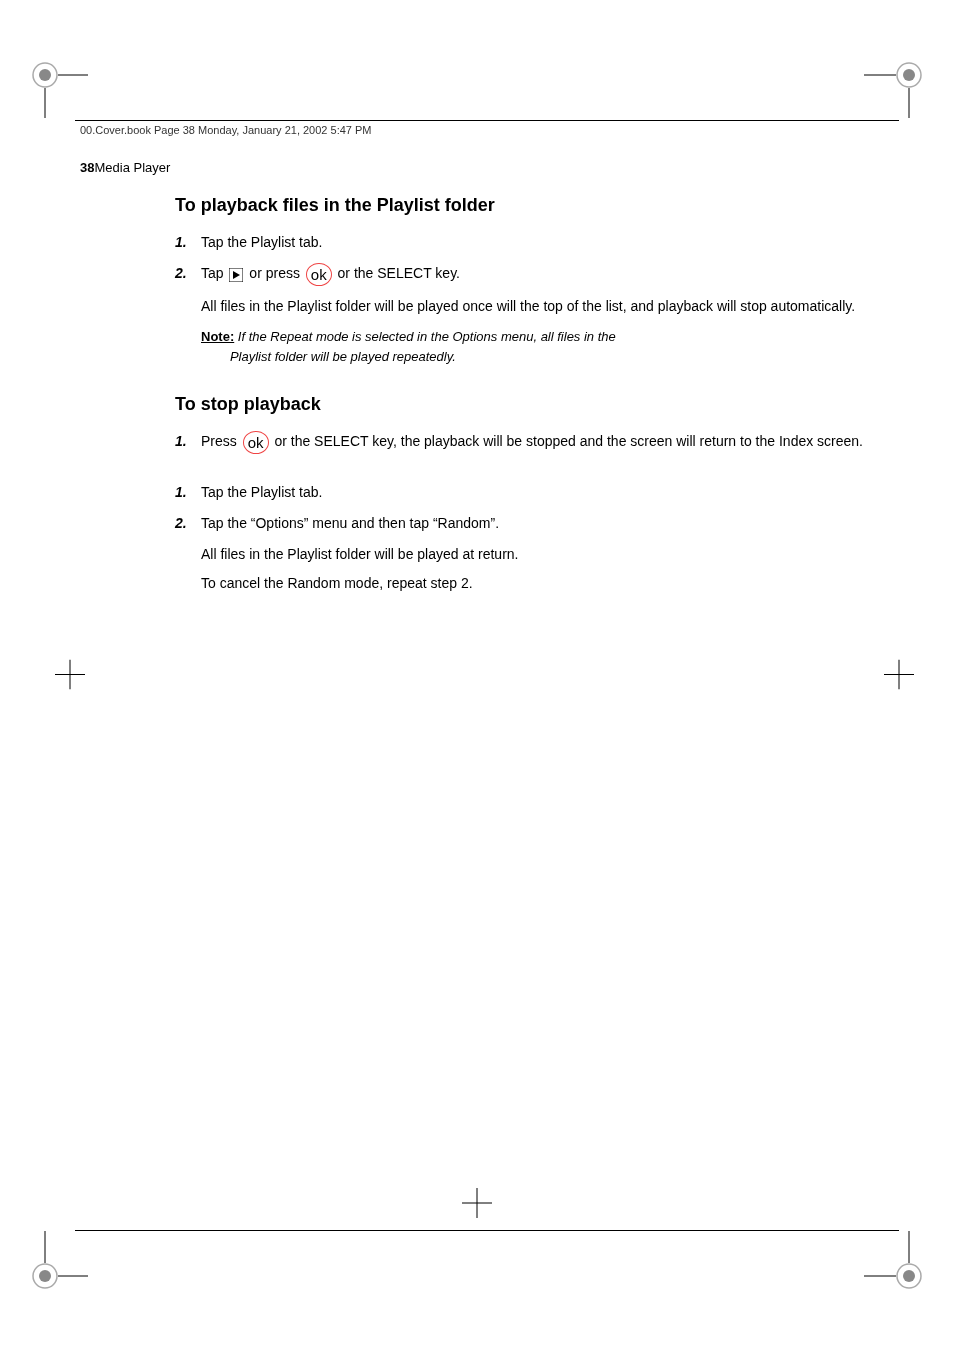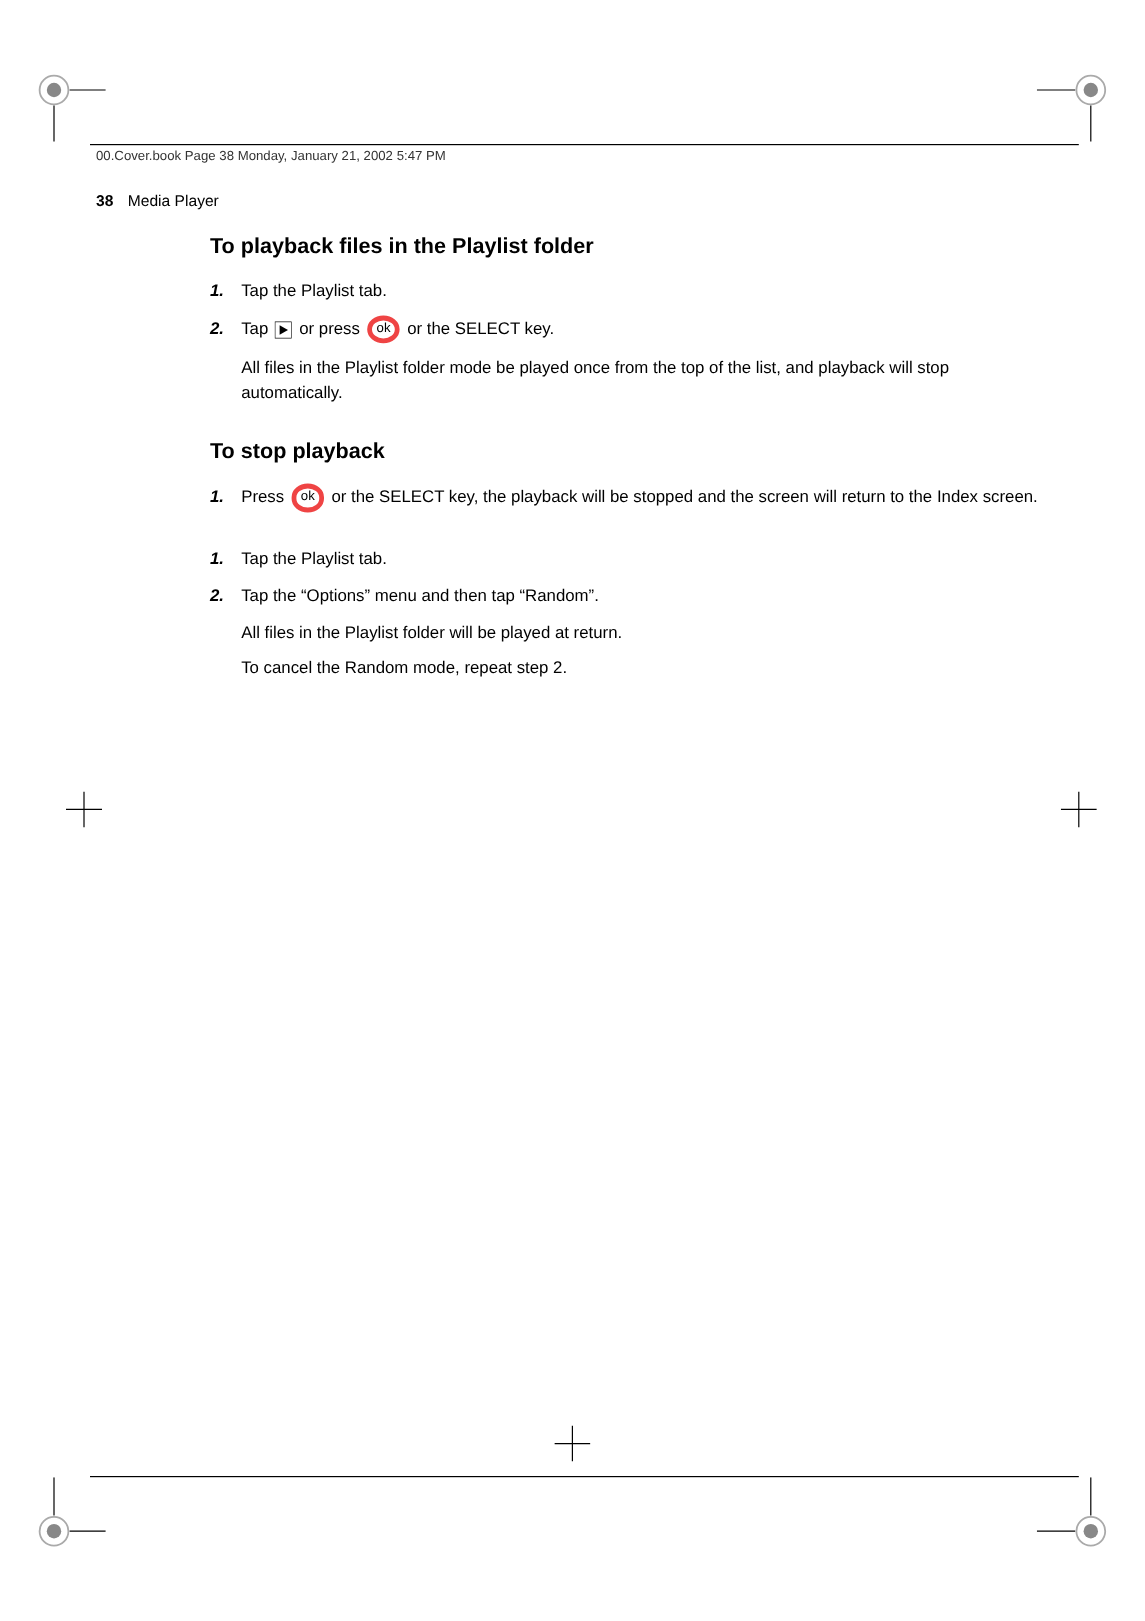--- a/index.html
+++ b/index.html
@@ -47,21 +47,21 @@
       color: #333;
     }
 
     
     .page-header {
       position: absolute;
       top: 160px;
       left: 80px;
       display: flex;
       align-items: flex-start;
-      gap: 12px;
+      gap: 0;
     }
 
     .page-number {
       font-size: 13px;
       font-weight: bold;
     }
 
     .section-title {
       font-size: 13px;
     }
@@ -102,24 +102,24 @@
       font-style: italic;
       min-width: 18px;
     }
 
     .step-content {
       flex: 1;
     }
 
     .icon-ok {
       display: inline-block;
-      border: 4px solid #ef4444;
+      border: 1px solid #ef4444;
       border-radius: 50%;
       padding: 0 4px;
-      font-size: 11px;
+      font-size: 15px;
       line-height: 1.4;
       vertical-align: middle;
       margin: 0 2px;
     }
 
     .icon-stop {
       display: inline-block;
       width: 11px;
       height: 11px;
       border: 1px solid #000;
@@ -232,21 +232,26 @@
       <li>
         <span class="step-num">2.</span>
         <span class="step-content">
           Tap <svg style="display:inline-block;width:14px;height:14px;vertical-align:middle;margin:0 2px;" viewBox="0 0 14 14" xmlns="http://www.w3.org/2000/svg">
               <rect x="0" y="0" width="14" height="14" fill="none" stroke="#000" stroke-width="1"></rect>
               <polygon points="4,3 11,7 4,11" fill="#000"></polygon>
             </svg> or press <span class="icon-ok">ok</span> or the SELECT key.
         </span>
       </li>
     </ol>
-    <p class="body-para">All files in the Playlist folder mode be played once from the top of the list, and playback will stop automatically.</p>
+    <p class="body-para">All files in the Playlist folder will be played once will the top of the list, and playback will stop automatically.</p>
+    <div class="note-block" style="margin-left:26px;">
+      <span class="note-label">Note:</span>
+      <span class="note-text">  If the Repeat mode is selected in the Options menu, all files in the<br>
+      &nbsp;&nbsp;&nbsp;&nbsp;&nbsp;&nbsp;&nbsp;&nbsp;Playlist folder will be played repeatedly.</span>
+    </div>
   </div>
 
   <div class="section-block">
     <h2 class="heading">To stop playback</h2>
     <ol class="steps">
       <li>
         <span class="step-num">1.</span>
         <span class="step-content">
           Press <span class="icon-ok">ok</span> or the SELECT key, the playback will be stopped and the screen will return to the Index screen.
         </span>

